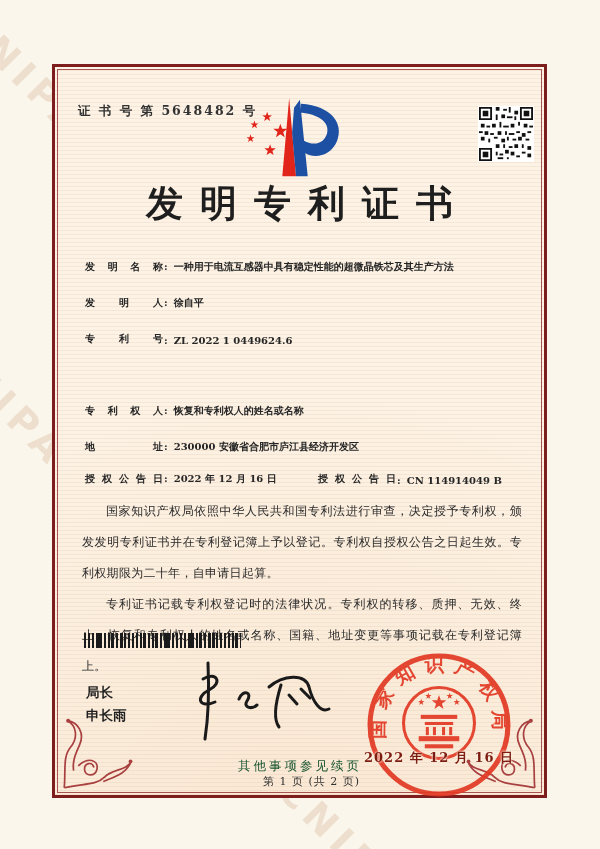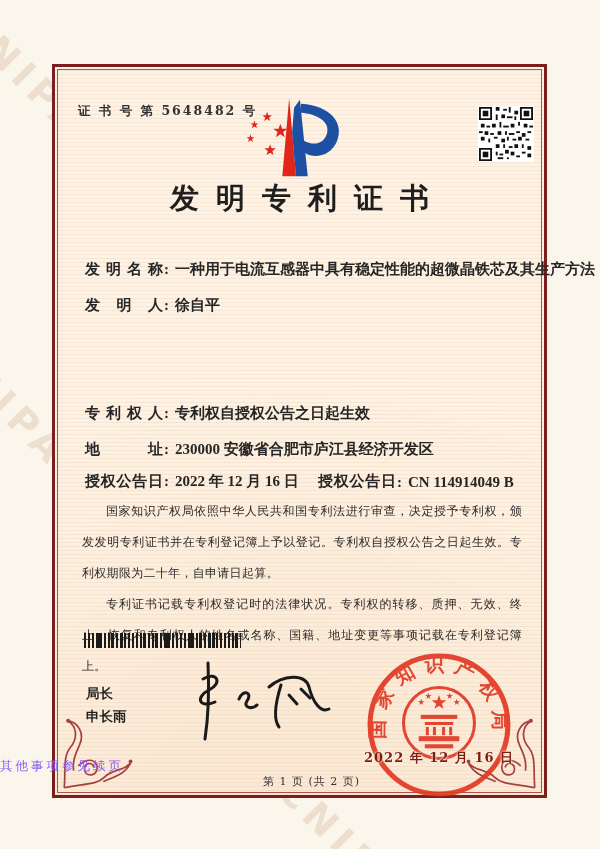--- a/index.html
+++ b/index.html
@@ -24,53 +24,53 @@
       radial-gradient(circle at 50% 115%, rgba(240,198,158,0.30), rgba(255,255,255,0) 62%);
   }
   .frame::before{
     content:""; position:absolute; inset:2px; border:1px solid #a85252; pointer-events:none;
   }
   .cert-no{ position:absolute; left:23px; top:36px; font-size:12.5px; letter-spacing:2px; font-weight:600; color:#333;}
   .logo{ position:absolute; left:170px; top:27px; width:142px; height:88px;}
   .qr{ position:absolute; left:423px; top:39px; width:54px; height:54px; background:#fff; padding:1px;}
   .title{
     position:absolute; left:0; top:112px; width:100%; text-align:center;
-    font-size:29px; font-weight:600; letter-spacing:17px; text-indent:17px; color:#1e1e1e;
-  }
-  .frow{ position:absolute; left:30px; font-size:15px; font-weight:600; white-space:nowrap; color:#262626;font-family:Liberation Serif, serif;}
+    font-size:37px; font-weight:600; letter-spacing:17px; text-indent:17px; color:#1e1e1e;
+  }
+  .frow{ position:absolute; left:30px; font-size:10px; font-weight:600; white-space:nowrap; color:#262626;}
   .flabel{ display:inline-block; width:78px; text-align:justify; text-align-last:justify; vertical-align:bottom;}
   .fcolon{ display:inline-block; margin:0 6px 0 1px;}
   .fgroup2{ position:absolute; left:233px; top:0; white-space:nowrap;}
   .paras{
     position:absolute; left:27px; top:429px; width:440px;
     font-size:12px; line-height:31px; text-align:justify; color:#2b2b2b; letter-spacing:0.3px;
   }
   .paras p{ margin:0; text-indent:2em;}
   .barcode{
     position:absolute; left:29px; top:566px; width:157px; height:15px;
     background-image:
       repeating-linear-gradient(90deg,#1b1b1b 0 2px,transparent 2px 4px),
       repeating-linear-gradient(90deg,transparent 0 5px,#1b1b1b 5px 6px,transparent 6px 11px),
       repeating-linear-gradient(90deg,transparent 0 13px,#1b1b1b 13px 16px,transparent 16px 23px);
   }
-  .director{ position:absolute; left:31px; top:615px; font-family:Liberation Serif, serif; font-weight:bold; font-size:13.5px; color:#1f1f1f; line-height:23px;}
+  .director{ position:absolute; left:31px; top:615px; font-family:Liberation Mono, monospace; font-weight:bold; font-size:13.5px; color:#1f1f1f; line-height:23px;}
   .signature{ position:absolute; left:118px; top:590px; width:160px; height:88px;}
   .ornament{ position:absolute; bottom:3px; width:78px; height:88px;}
   .ornament.left{ left:3px;}
   .ornament.right{ right:3px; transform:scaleX(-1);}
   .page-number{ position:absolute; left:0; top:707px; width:100%; text-align:center; font-size:11px; letter-spacing:1px; color:#333;padding-left:12px;}
   .seal{ position:absolute; left:366px; top:652px; width:146px; height:146px; z-index:5; opacity:0.93;}
   .seal-date{
     position:absolute; left:348px; top:749px; width:182px; z-index:6; text-align:center;
     font-size:13px; font-weight:bold; color:#7d1c10; letter-spacing:1px;
     text-shadow:0 0 2px #fdf3e4,0 0 3px #fdf3e4;
   }
   .footer-note{
-    position:absolute; left:0; top:758px; width:100%; 
-    font-size:12.5px; letter-spacing:3px; color:#8b5cf6; z-index:2;
+    position:absolute; left:0; top:758px; width:100%; text-align:center;
+    font-size:12.5px; letter-spacing:3px; color:#14532d; z-index:2;
   }
 </style>
 </head>
 <body>
 
 <div class="page">
 
   <div class="wm" style="left:-18px;top:2px;">CNIPA</div>
   <div class="wm" style="left:368px;top:238px;">CNIPA</div>
   <div class="wm" style="left:-38px;top:330px;">CNIPA</div>
@@ -160,22 +160,25 @@
     </svg>
 
     <div class="title">发明专利证书</div>
 
     <div class="frow" style="top:193px;">
       <span class="flabel">发明名称</span><span class="fcolon">:</span><span>一种用于电流互感器中具有稳定性能的超微晶铁芯及其生产方法</span>
     </div>
     <div class="frow" style="top:229px;">
       <span class="flabel">发明人</span><span class="fcolon">:</span><span>徐自平</span>
     </div>
+    <div class="frow" style="top:265px;">
+      <span class="flabel">专利号</span><span class="fcolon">:</span><span>ZL 2022 1 0449624.6</span>
+    </div>
     <div class="frow" style="top:337px;">
-      <span class="flabel">专利权人</span><span class="fcolon">:</span><span>专利权自授权公告之日起生效</span>
+      <span class="flabel">专利权人</span><span class="fcolon">:</span><span>恢复和专利权人的姓名或名称</span>
     </div>
     <div class="frow" style="top:373px;">
       <span class="flabel">地址</span><span class="fcolon">:</span><span>230000 安徽省合肥市庐江县经济开发区</span>
     </div>
     <div class="frow" style="top:405px;">
       <span>
         <span class="flabel">授权公告日</span><span class="fcolon">:</span><span>2022 年 12 月 16 日</span>
       </span>
       <span class="fgroup2">
         <span class="flabel">授权公告日</span><span class="fcolon">:</span><span>CN 114914049 B</span>

